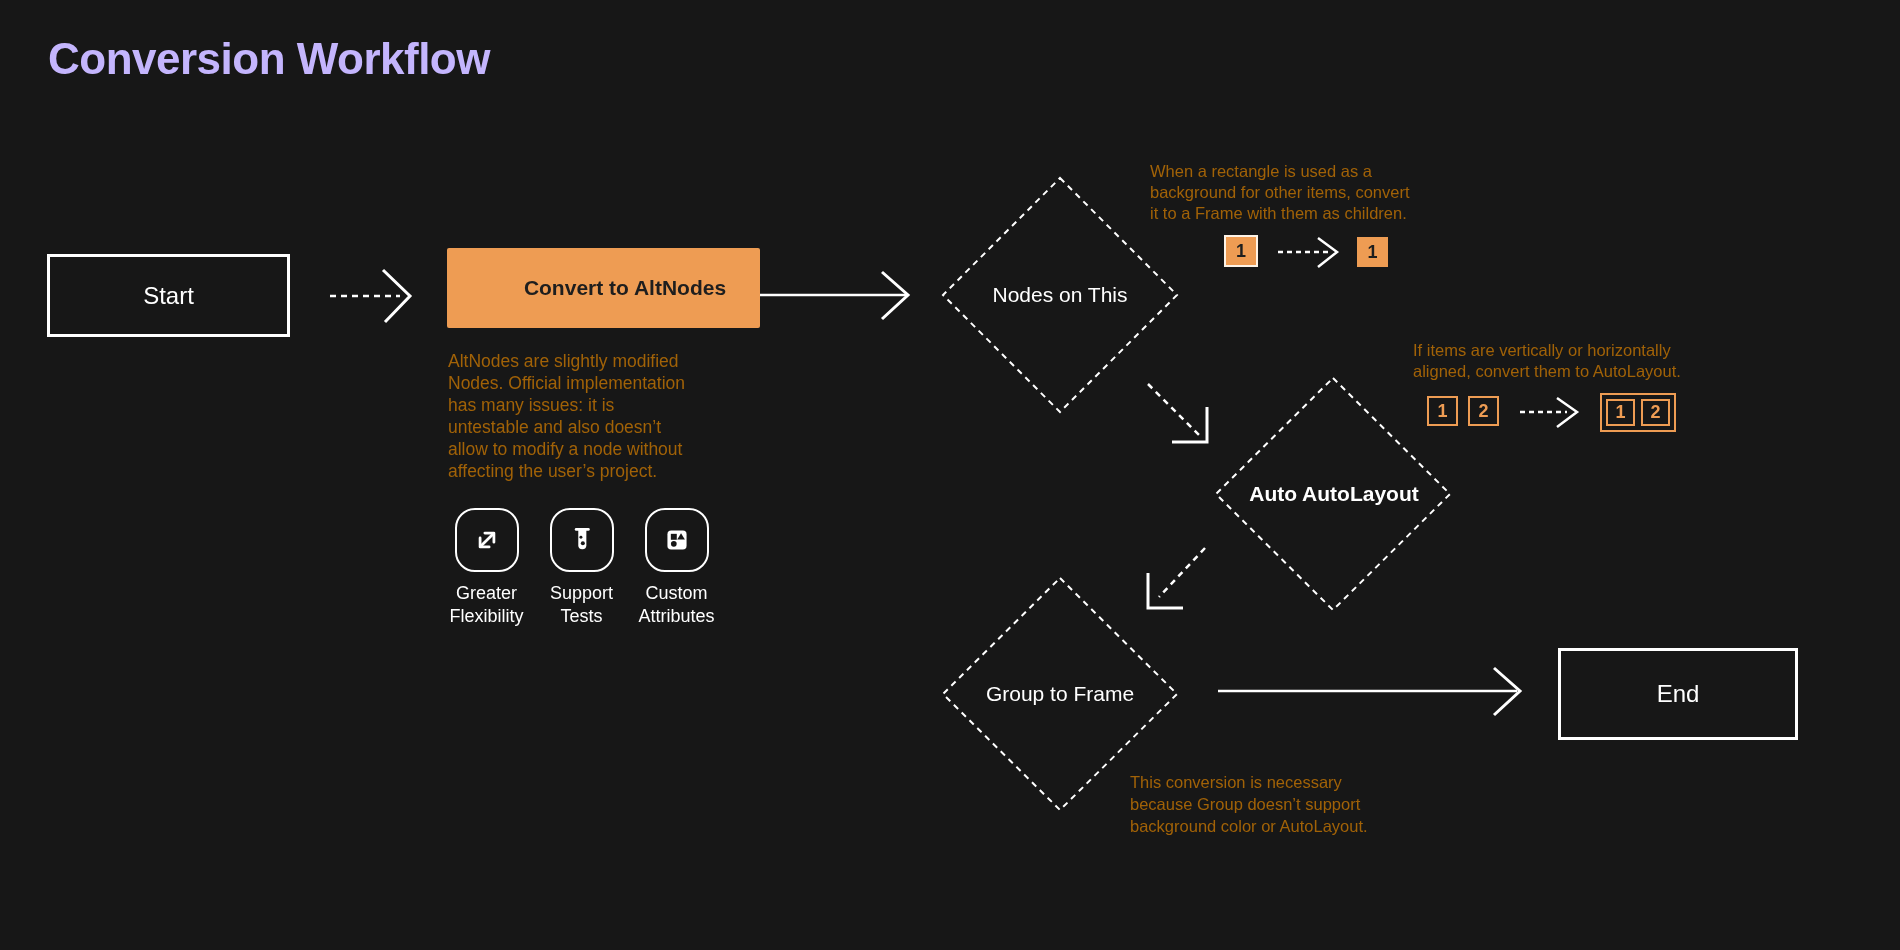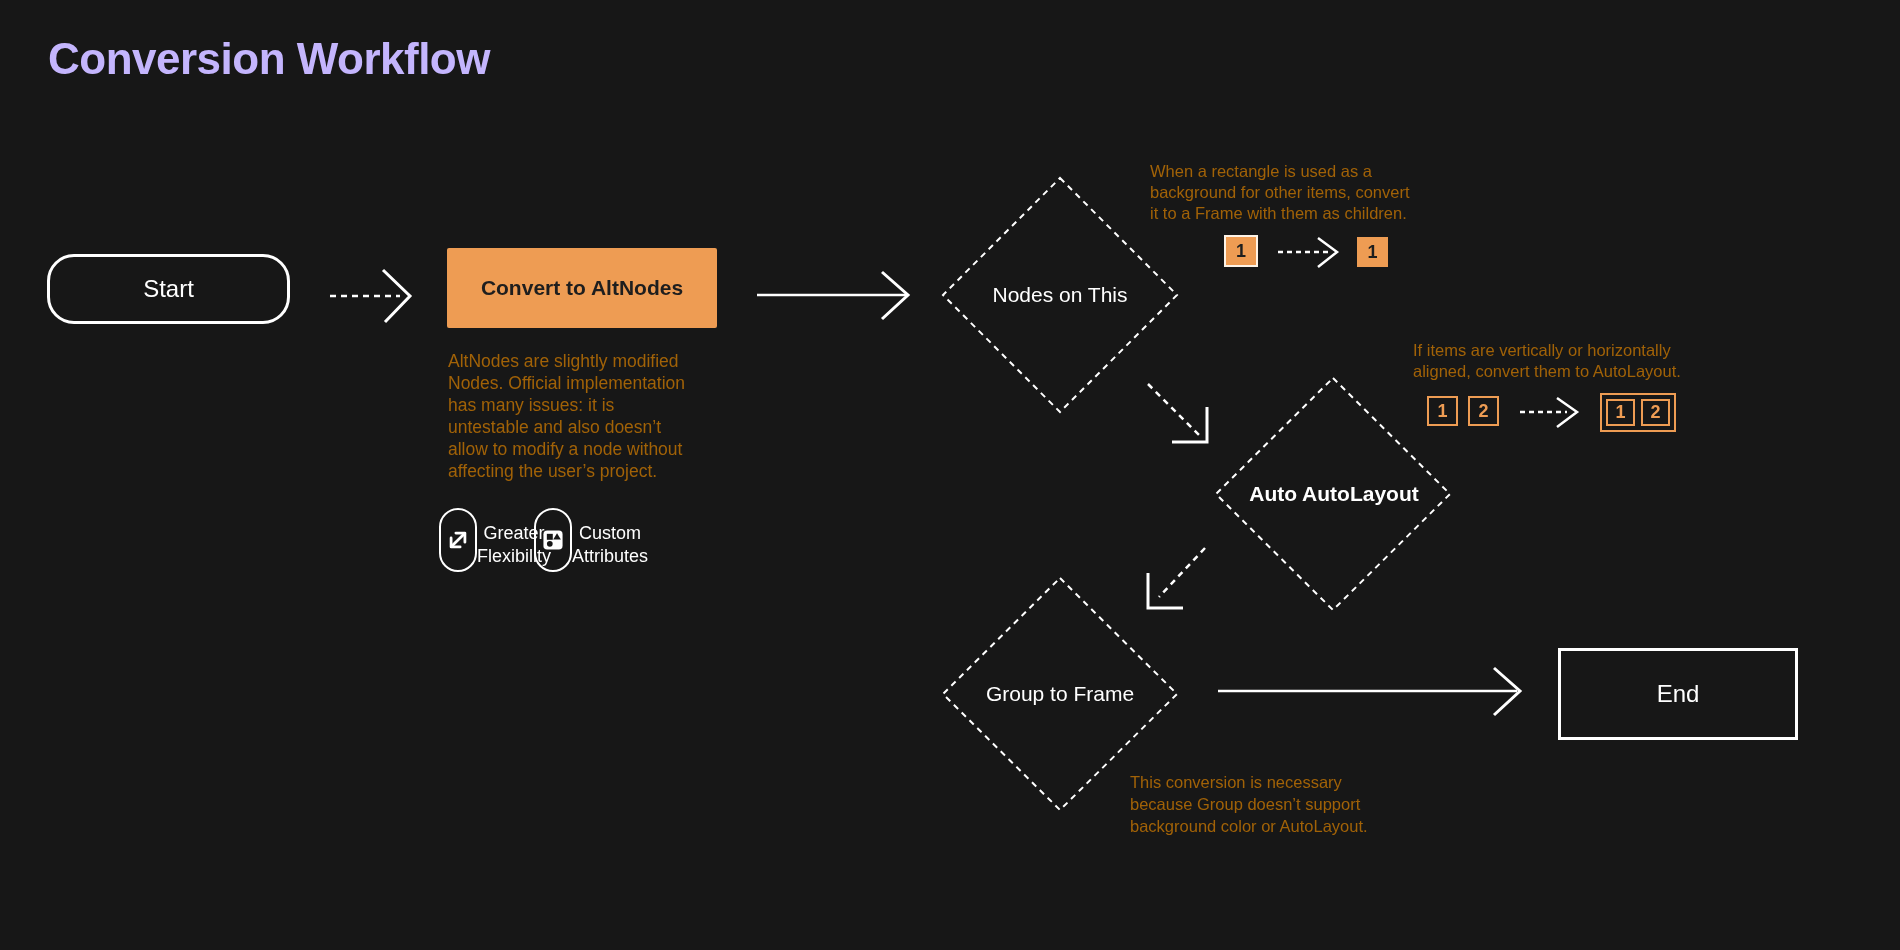--- a/index.html
+++ b/index.html
@@ -12,39 +12,39 @@
   .abs{position:absolute;}
   #title{
     left:48px;top:34px;font-size:44px;font-weight:700;letter-spacing:-0.5px;color:#c4b5fd;
   }
   svg.layer{left:0;top:0;width:1900px;height:950px;pointer-events:none;}
   
   .terminal{
     border:3px solid #fff;display:flex;align-items:center;justify-content:center;
     font-size:24px;color:#fff;background:transparent;box-sizing:border-box;
   }
-  #start-box{left:47px;top:254px;width:243px;height:70px;border-radius:27px;}
+  #start-box{left:47px;top:254px;width:243px;height:83px;}
   #end-box{left:1558px;top:648px;width:240px;height:92px;}
   
   #convert-box{
     left:447px;top:248px;width:270px;height:80px;
     display:flex;align-items:center;justify-content:center;
-    font-size:21px;font-weight:700;border-radius:2px;
+    font-size:21px;font-weight:700;border-radius:2px;padding-left:43px;
   }
   
   .note{
     font-size:17px;line-height:22px;color:#a16207;white-space:pre-line;
   }
   #convert-desc{left:448px;top:350px;width:290px;}
   #note-rect{left:1150px;top:161px;width:320px;font-size:16.5px;line-height:21px;}
   #note-auto{left:1402px;top:340px;width:330px;font-size:16.5px;line-height:21px;margin-left:11px;}
   #note-group{left:1130px;top:771px;width:300px;font-size:16.5px;line-height:22px;}
   
   #features{left:439px;top:508px;display:flex;}
-  .feature{width:95px;display:flex;flex-direction:row;align-items:center;}
+  .feature{width:95px;display:flex;flex-direction:column;align-items:center;}
   .feature-icon{
     width:64px;height:64px;border:2.5px solid #fff;border-radius:20px;
     display:flex;align-items:center;justify-content:center;box-sizing:border-box;
   }
   .feature-label{
     margin-top:10px;font-size:18px;line-height:23px;text-align:center;white-space:pre-line;color:#fff;
   }
   
   .diamond-label{
     transform:translate(-50%,-50%);font-size:21px;color:#fff;white-space:nowrap;
@@ -144,20 +144,32 @@
         <polyline points="14,9.5 22.5,9.5 22.5,18"></polyline>
         <polyline points="18,22.5 9.5,22.5 9.5,14"></polyline>
       </svg>
     </div>
     <div class="feature-label">Greater
 Flexibility</div>
   </div>
   <div class="feature">
     <div class="feature-icon">
       <svg width="34" height="34" viewBox="0 0 32 32">
+        <path d="M12.5 6 L12.5 21 A3.8 3.8 0 0 0 20.1 21 L20.1 6 Z" fill="#fff"></path>
+        <line x1="10.5" y1="6" x2="22" y2="6" stroke="#fff" stroke-width="2.6" stroke-linecap="round"></line>
+        <circle cx="15" cy="13.5" r="1.4" fill="#171717"></circle>
+        <circle cx="16.8" cy="19" r="1.9" fill="#171717"></circle>
+      </svg>
+    </div>
+    <div class="feature-label">Support
+Tests</div>
+  </div>
+  <div class="feature">
+    <div class="feature-icon">
+      <svg width="34" height="34" viewBox="0 0 32 32">
         <rect x="7" y="7" width="18" height="18" rx="3.5" fill="#fff"></rect>
         <rect x="10.2" y="10.2" width="5.6" height="5.6" fill="#171717"></rect>
         <polygon points="19.8,9.6 23.4,15.6 16.2,15.6" fill="#171717"></polygon>
         <circle cx="13" cy="19.6" r="2.7" fill="#171717"></circle>
       </svg>
     </div>
     <div class="feature-label">Custom
 Attributes</div>
   </div>
 </div>

